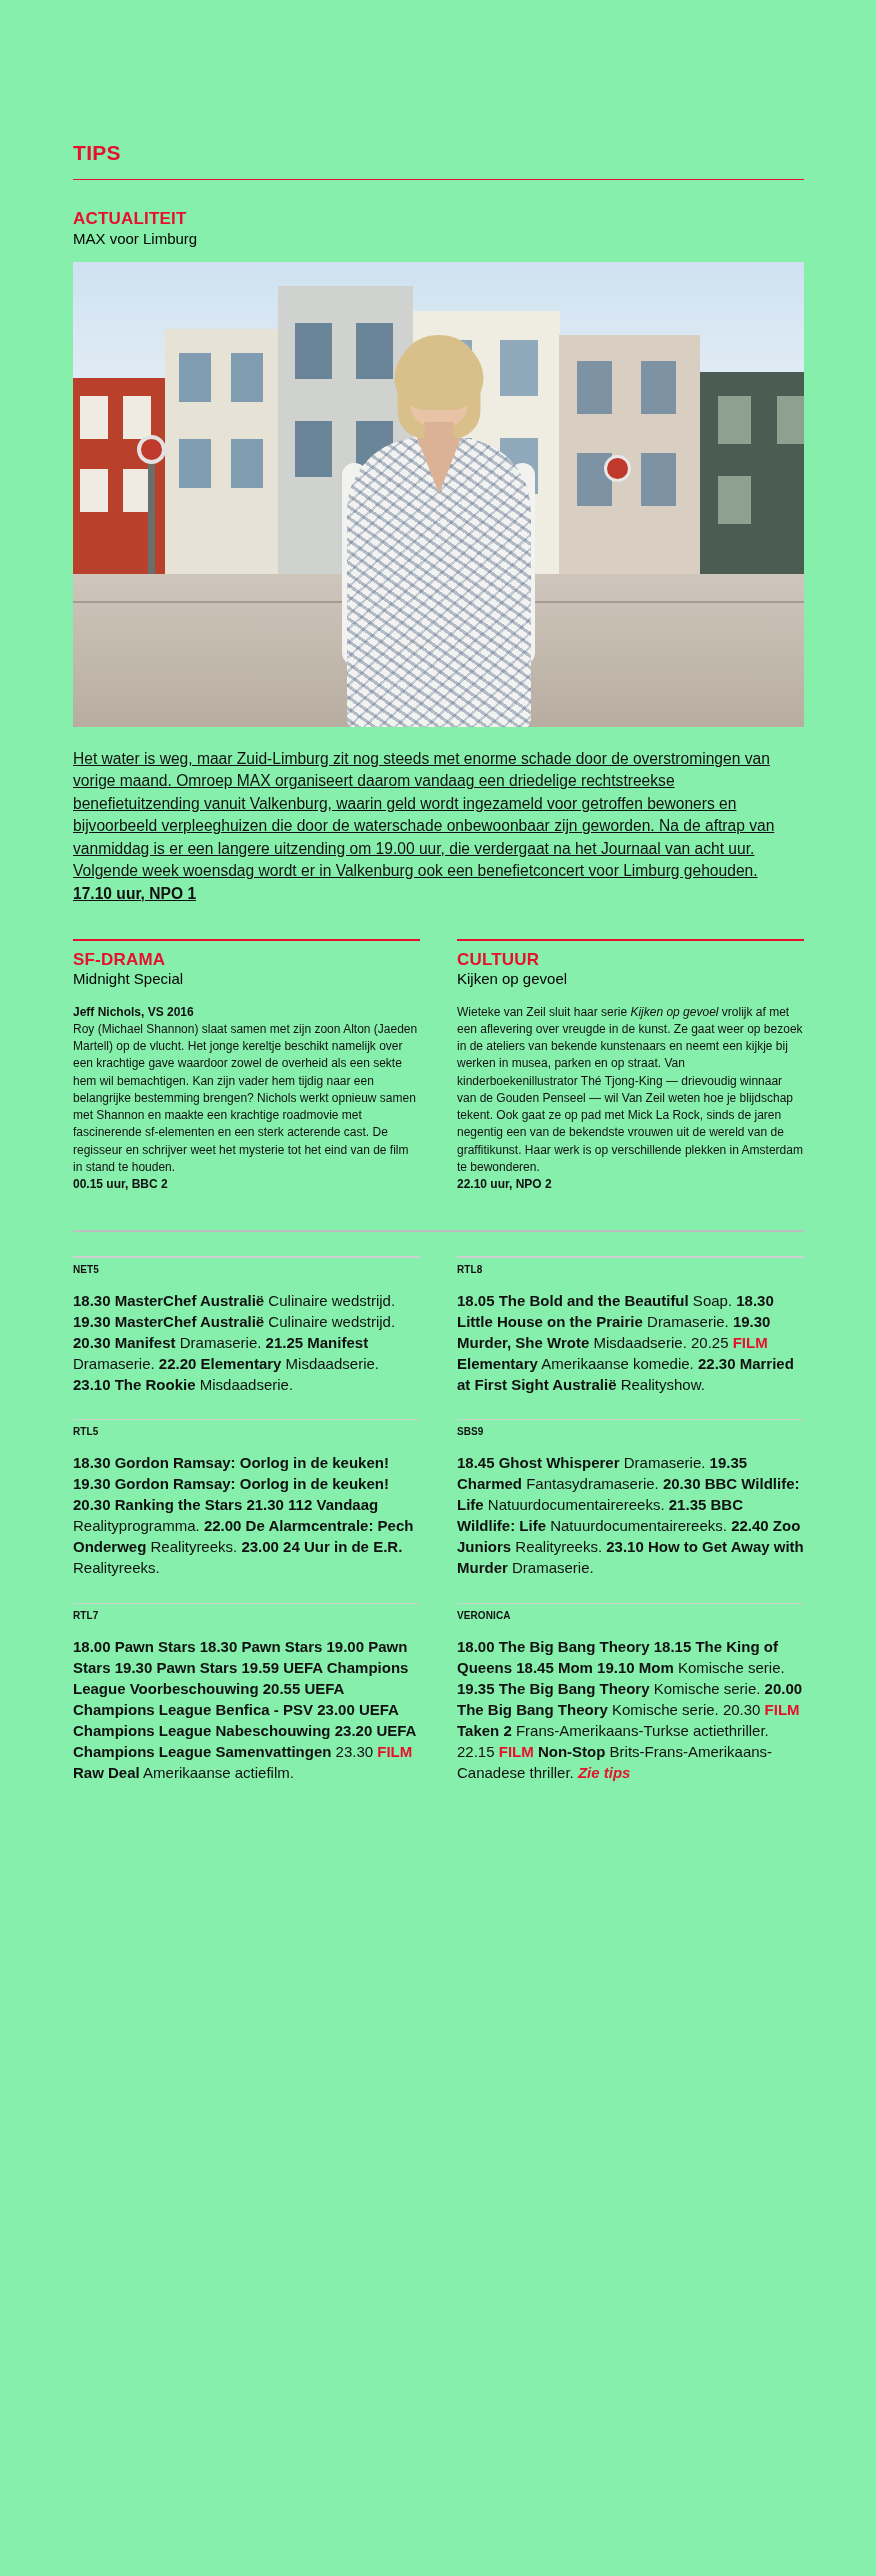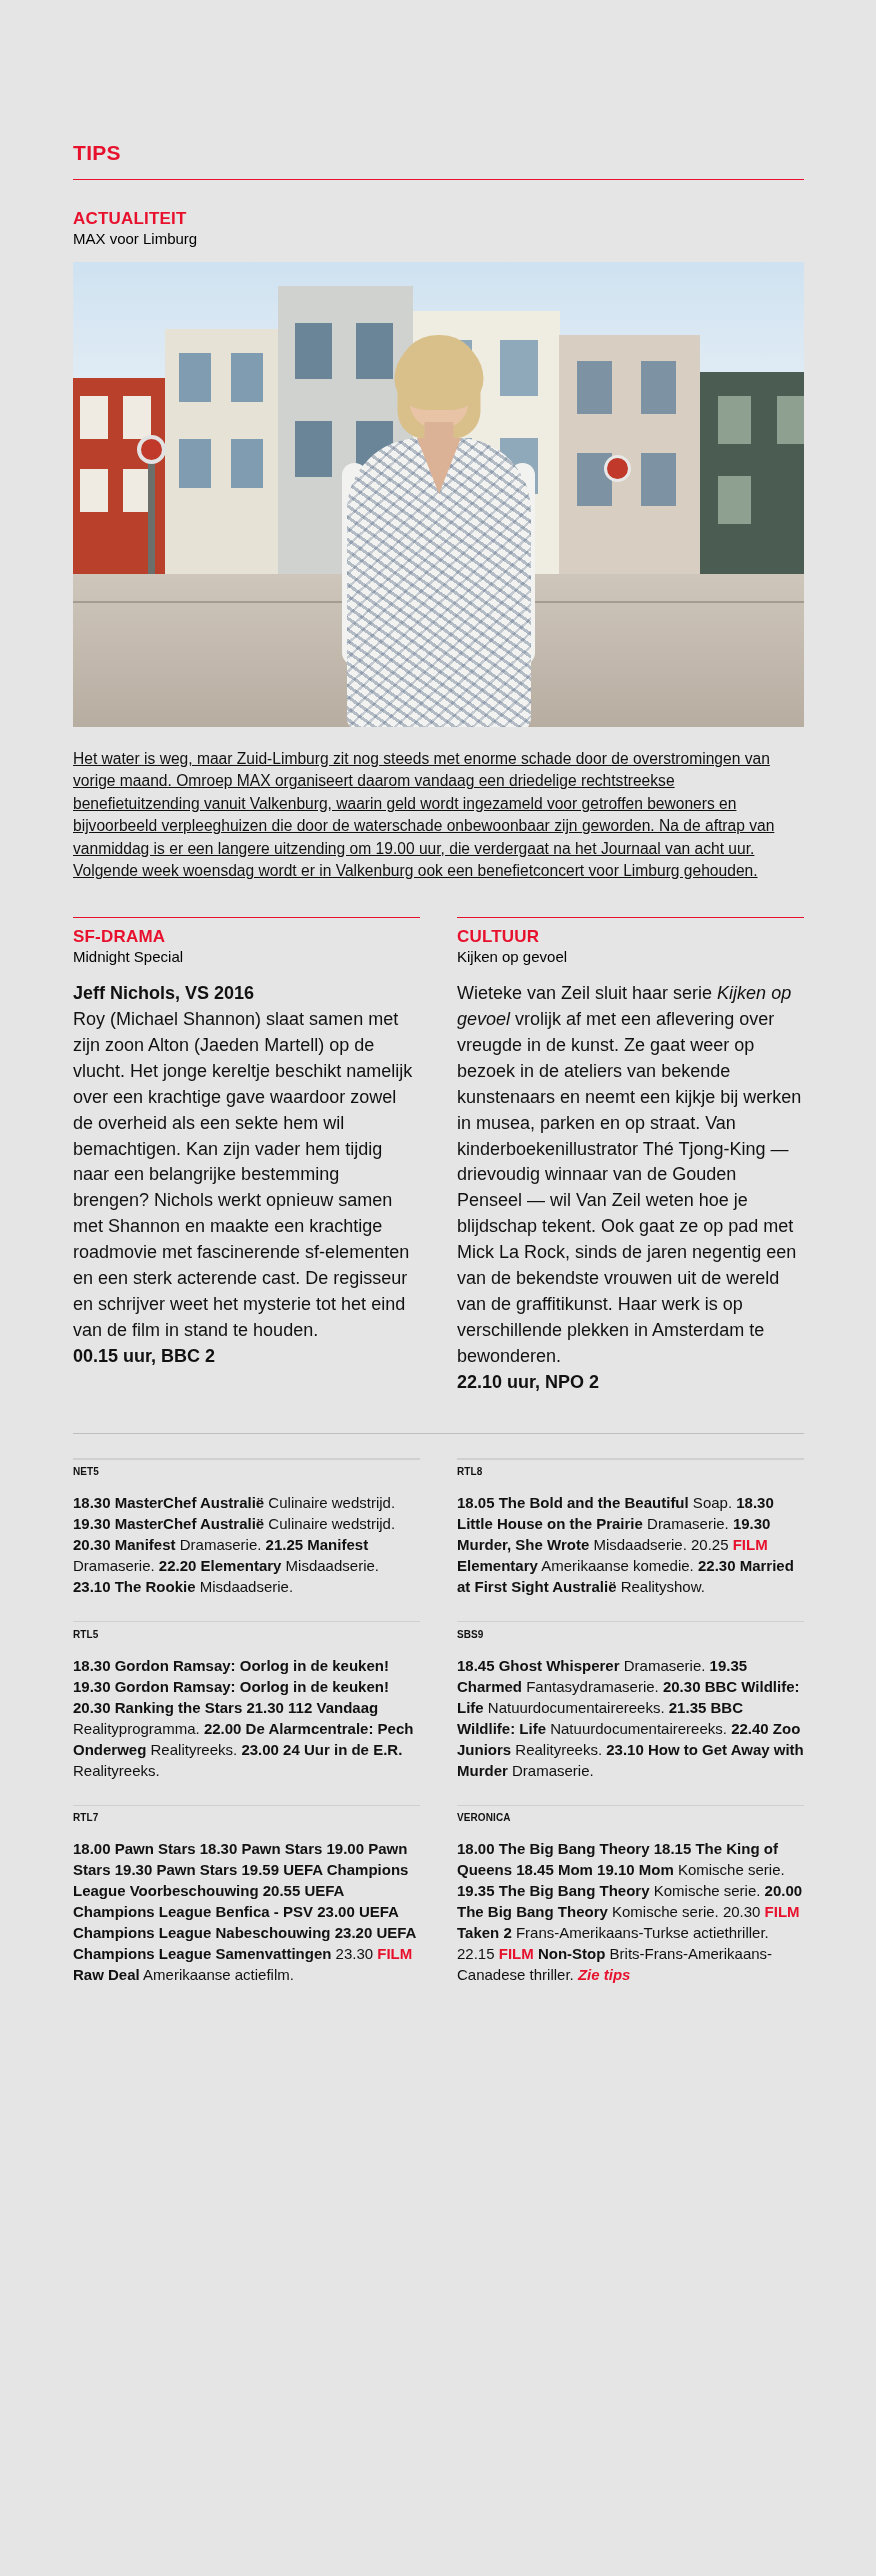--- a/index.html
+++ b/index.html
@@ -12,21 +12,21 @@
     font-family: "Liberation Sans", sans-serif;
     color: #111111;
     -webkit-font-smoothing: antialiased;
   }
   .page {
     width: 877px;
     min-height: 2576px;
     position: relative;
     box-sizing: border-box;
     padding: 0 73px;
-    background: #e5e5e5;
+    background: #86efac;
   }
 
   
   .tips-header {
     padding-top: 141px;
   }
   .tips-title {
     color: #e8112d;
     font-size: 21px;
     font-weight: bold;
@@ -221,21 +221,21 @@
     margin-top: 34px;
   }
   .two-col > .col { flex: 1 1 0; min-width: 0; }
   .col-head-rule {
     height: 1.8px;
     background: #e8112d;
     margin-bottom: 8.6px;
   }
   .col-body {
     margin-top: 16px;
-    font-size: 18px;
+    font-size: 12px;
     line-height: 1.44;
   }
   .col-body p { margin: 0; }
   .credit { font-weight: bold; }
   em { font-style: italic; }
 
   
   .listings-sep {
     margin-top: 37px;
     height: 1.2px;
@@ -300,20 +300,21 @@
         <div class="ph-neck"></div>
         <div class="ph-arm-l"></div>
         <div class="ph-arm-r"></div>
         <div class="ph-dress"></div>
         <div class="ph-v"></div>
       </div>
     </div>
 
     <div class="body-text">
       <p>Het water is weg, maar Zuid-Limburg zit nog steeds met enorme schade door de overstromingen van vorige maand. Omroep MAX organiseert daarom vandaag een driedelige rechtstreekse benefietuitzending vanuit Valkenburg, waarin geld wordt ingezameld voor getroffen bewoners en bijvoorbeeld verpleeghuizen die door de waterschade onbewoonbaar zijn geworden. Na de aftrap van vanmiddag is er een langere uitzending om 19.00 uur, die verdergaat na het Journaal van acht uur. Volgende week woensdag wordt er in Valkenburg ook een benefietconcert voor Limburg gehouden.</p>
+      <p class="timeslot">17.10 uur, NPO 1</p>
     </div>
   </div>
 
   <div class="two-col">
 
     <div class="col">
       <div class="col-head-rule"></div>
       <div class="kicker">SF-DRAMA</div>
       <div class="item-title">Midnight Special</div>
       <div class="col-body">

